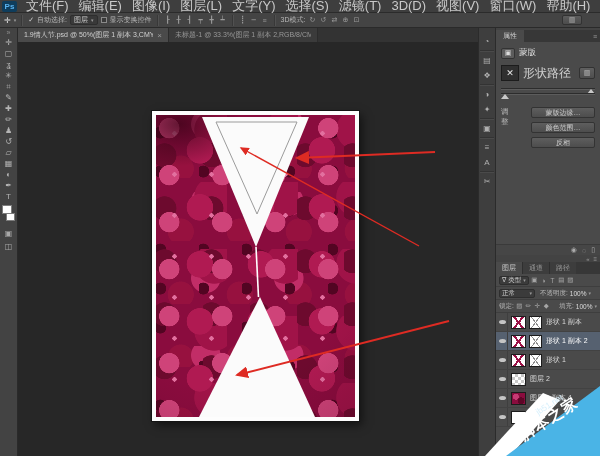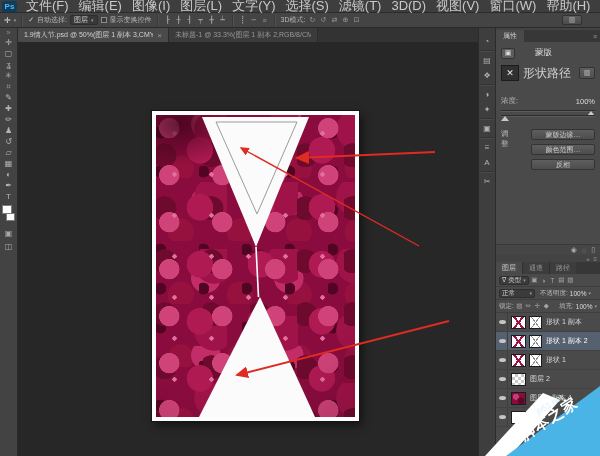--- a/index.html
+++ b/index.html
@@ -78,21 +78,21 @@
   .dock-sep{height:0;border-top:1px solid #333;border-bottom:1px solid #4a4a4a;margin:1px 1px;}
 
   
   .panels{position:absolute;left:496px;top:28px;width:104px;bottom:0;background:#434343;z-index:3;}
   .ptabbar{height:12px;background:#373737;display:flex;align-items:stretch;}
   .ptab{background:#4a4a4a;color:#ccc;font-size:7px;padding:0 7px;display:flex;align-items:center;}
   .pmenu{margin-left:auto;color:#999;font-size:7px;display:flex;align-items:center;gap:3px;padding-right:3px;}
 
   .props{position:absolute;top:2px;left:0;right:0;height:225px;}
   .pcontent{position:absolute;top:12px;left:0;right:0;bottom:0;background:#4a4a4a;padding:3px 5px;}
-  .phead{display:flex;align-items:center;gap:20px;height:16px;}
+  .phead{display:flex;align-items:center;gap:4px;height:16px;}
   .phead-icon{width:14px;height:11px;background:#5c5c5c;border:1px solid #333;border-radius:2px;
               color:#ddd;font-size:7px;display:flex;align-items:center;justify-content:center;}
   .phead-label{font-size:8.5px;color:#dedede;}
   .ptarget{display:flex;align-items:center;gap:4px;height:24px;}
   .ptarget-thumb{width:18px;height:16px;background:#303030;border:1px solid #1c1c1c;color:#e8e8e8;
                  font-size:9px;display:flex;align-items:center;justify-content:center;}
   .ptarget-label{font-size:12px;color:#cfcfcf;}
   .pt-btn{margin-left:auto;width:16px;height:12px;background:linear-gradient(#606060,#4e4e4e);
           border:1px solid #323232;border-radius:2px;color:#c5c5c5;font-size:7px;
           display:flex;align-items:center;justify-content:center;}
@@ -285,24 +285,20 @@
       <div class="pcontent">
         <div class="phead">
           <div class="phead-icon">▣</div>
           <div class="phead-label">蒙版</div>
         </div>
         <div class="ptarget">
           <div class="ptarget-thumb">✕</div>
           <div class="ptarget-label">形状路径</div>
           <div class="pt-btn">▥</div>
         </div>
-        <div class="prow">
-          <span class="plabel">浓度:</span>
-          <span class="pval">100%</span>
-        </div>
         <div class="ptrack">
           <div class="phandle" style="right:0;"></div>
         </div>
         <div class="ptrack">
           <div class="phandle" style="left:0;"></div>
         </div>
         <div class="prefine">
           <span class="plabel">调整</span>
           <div class="pbtns">
             <div class="pbtn">蒙版边缘…</div>

